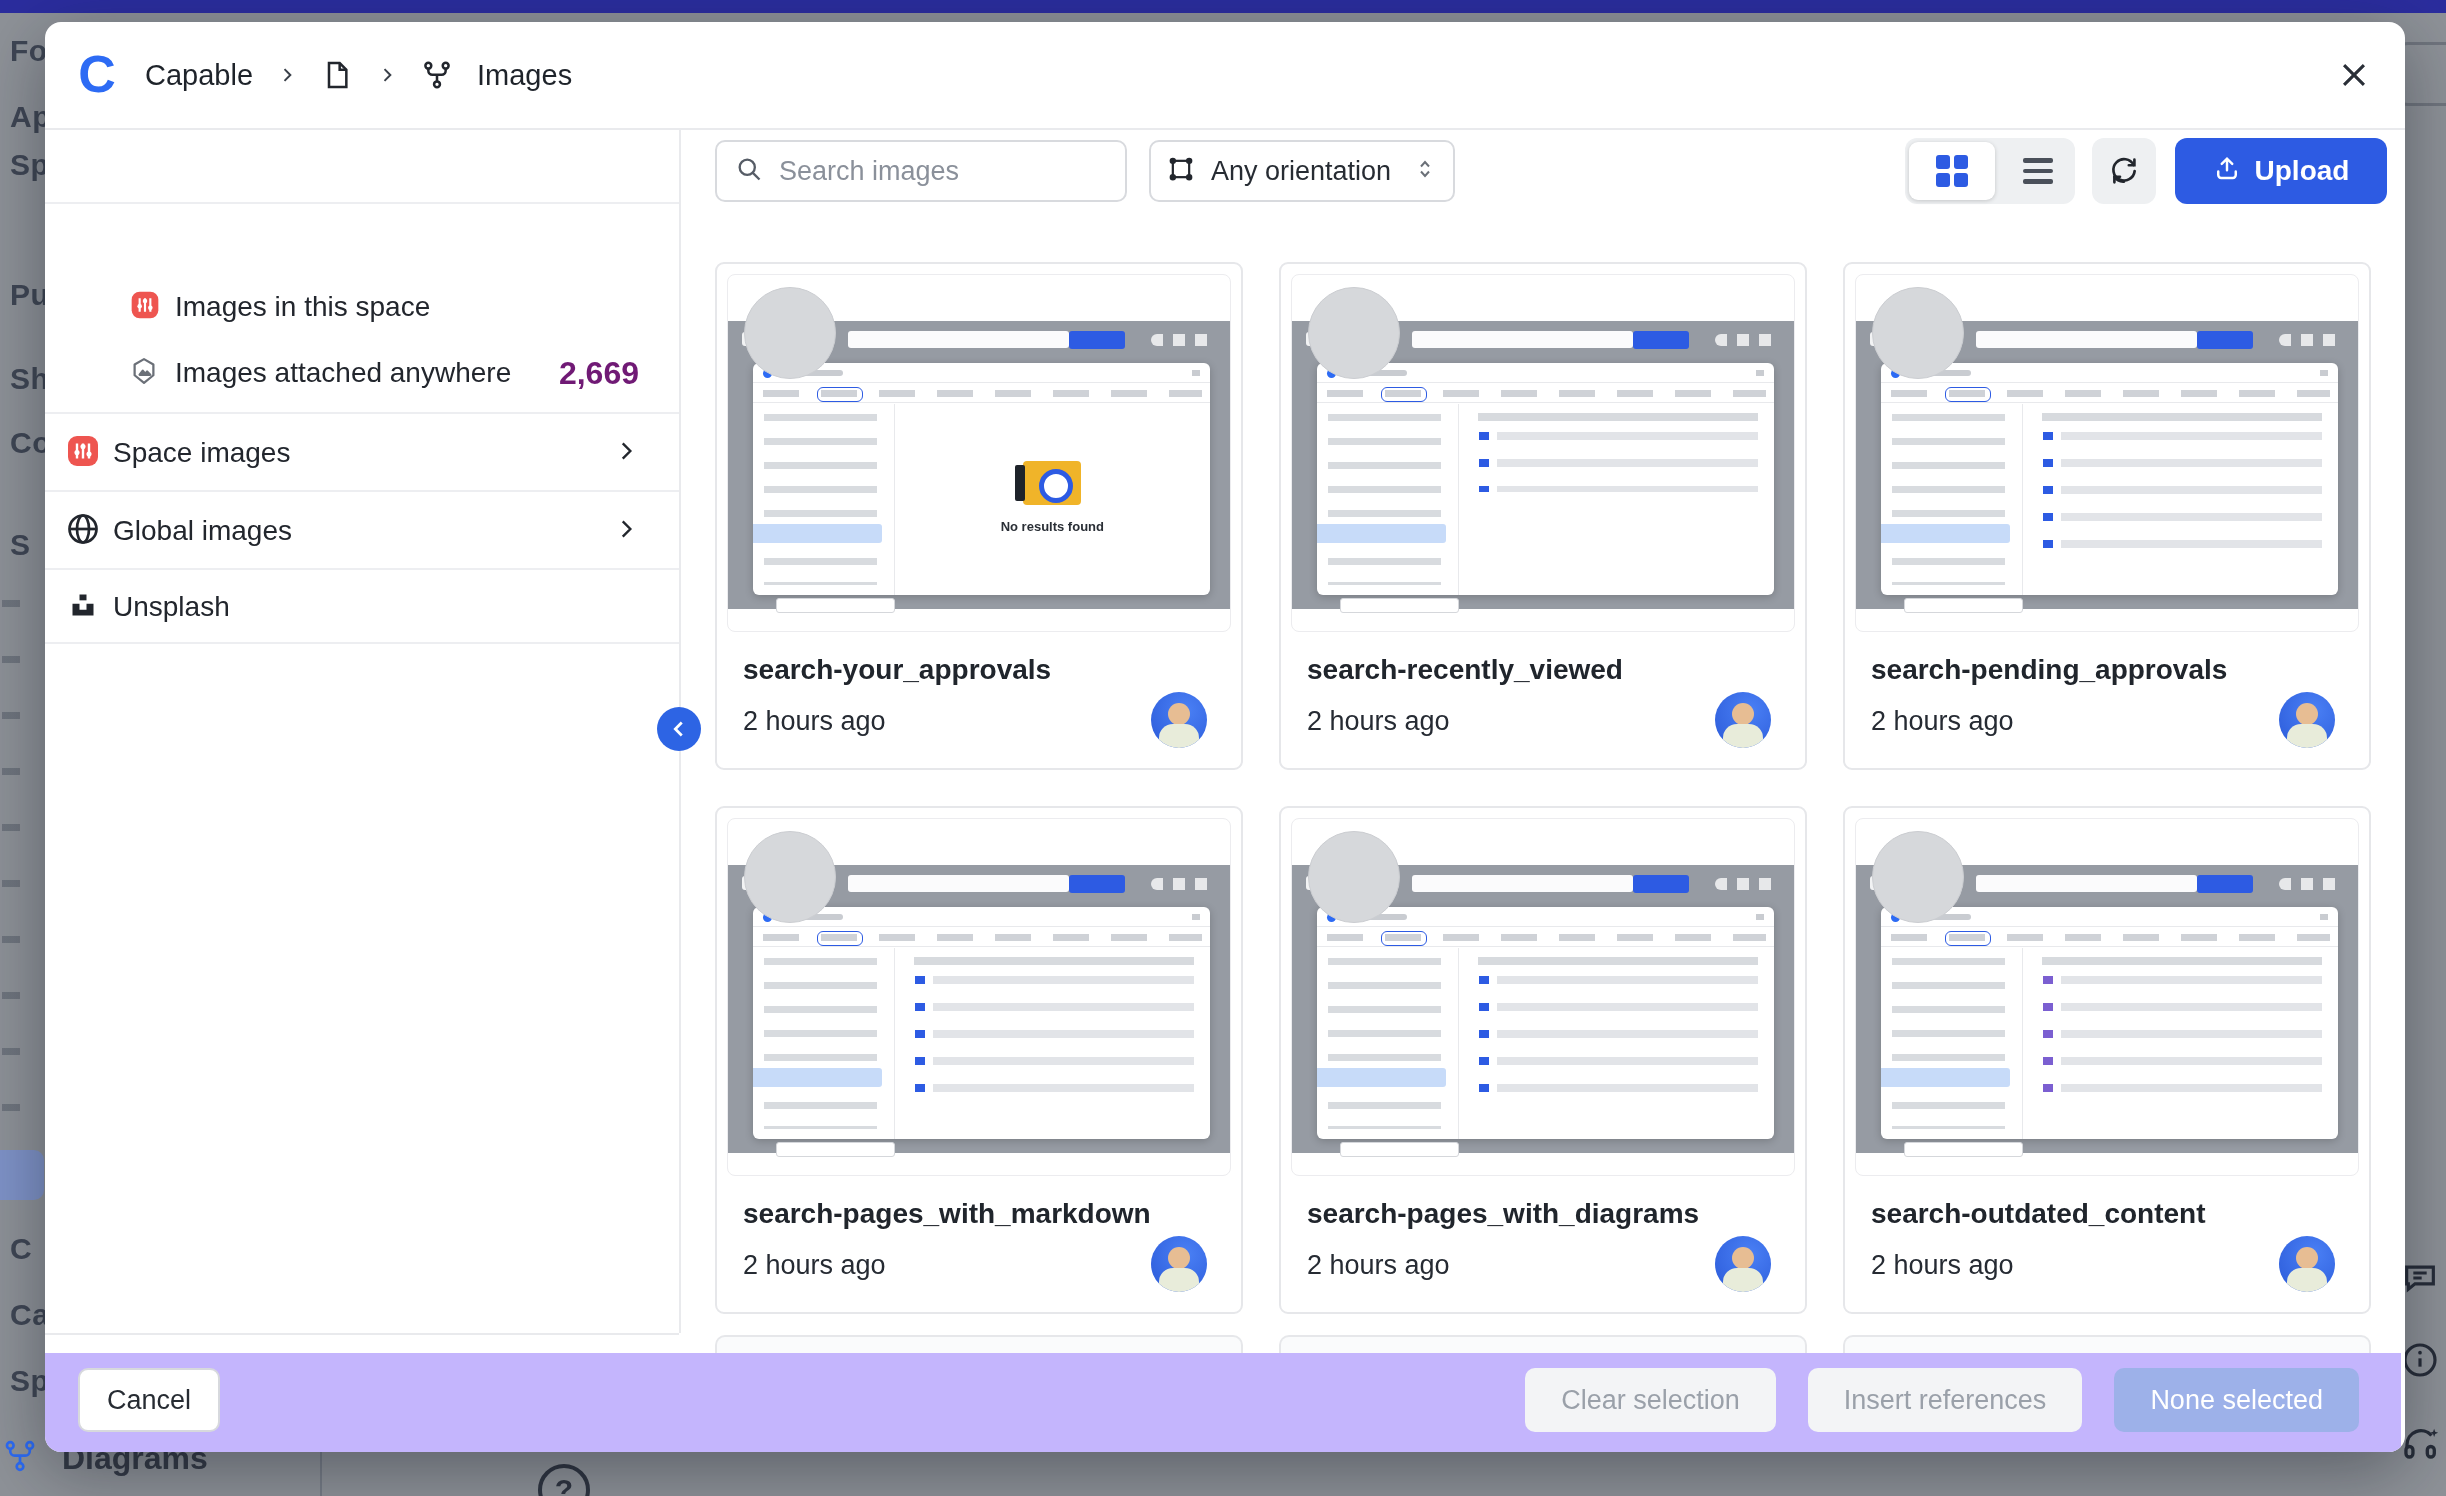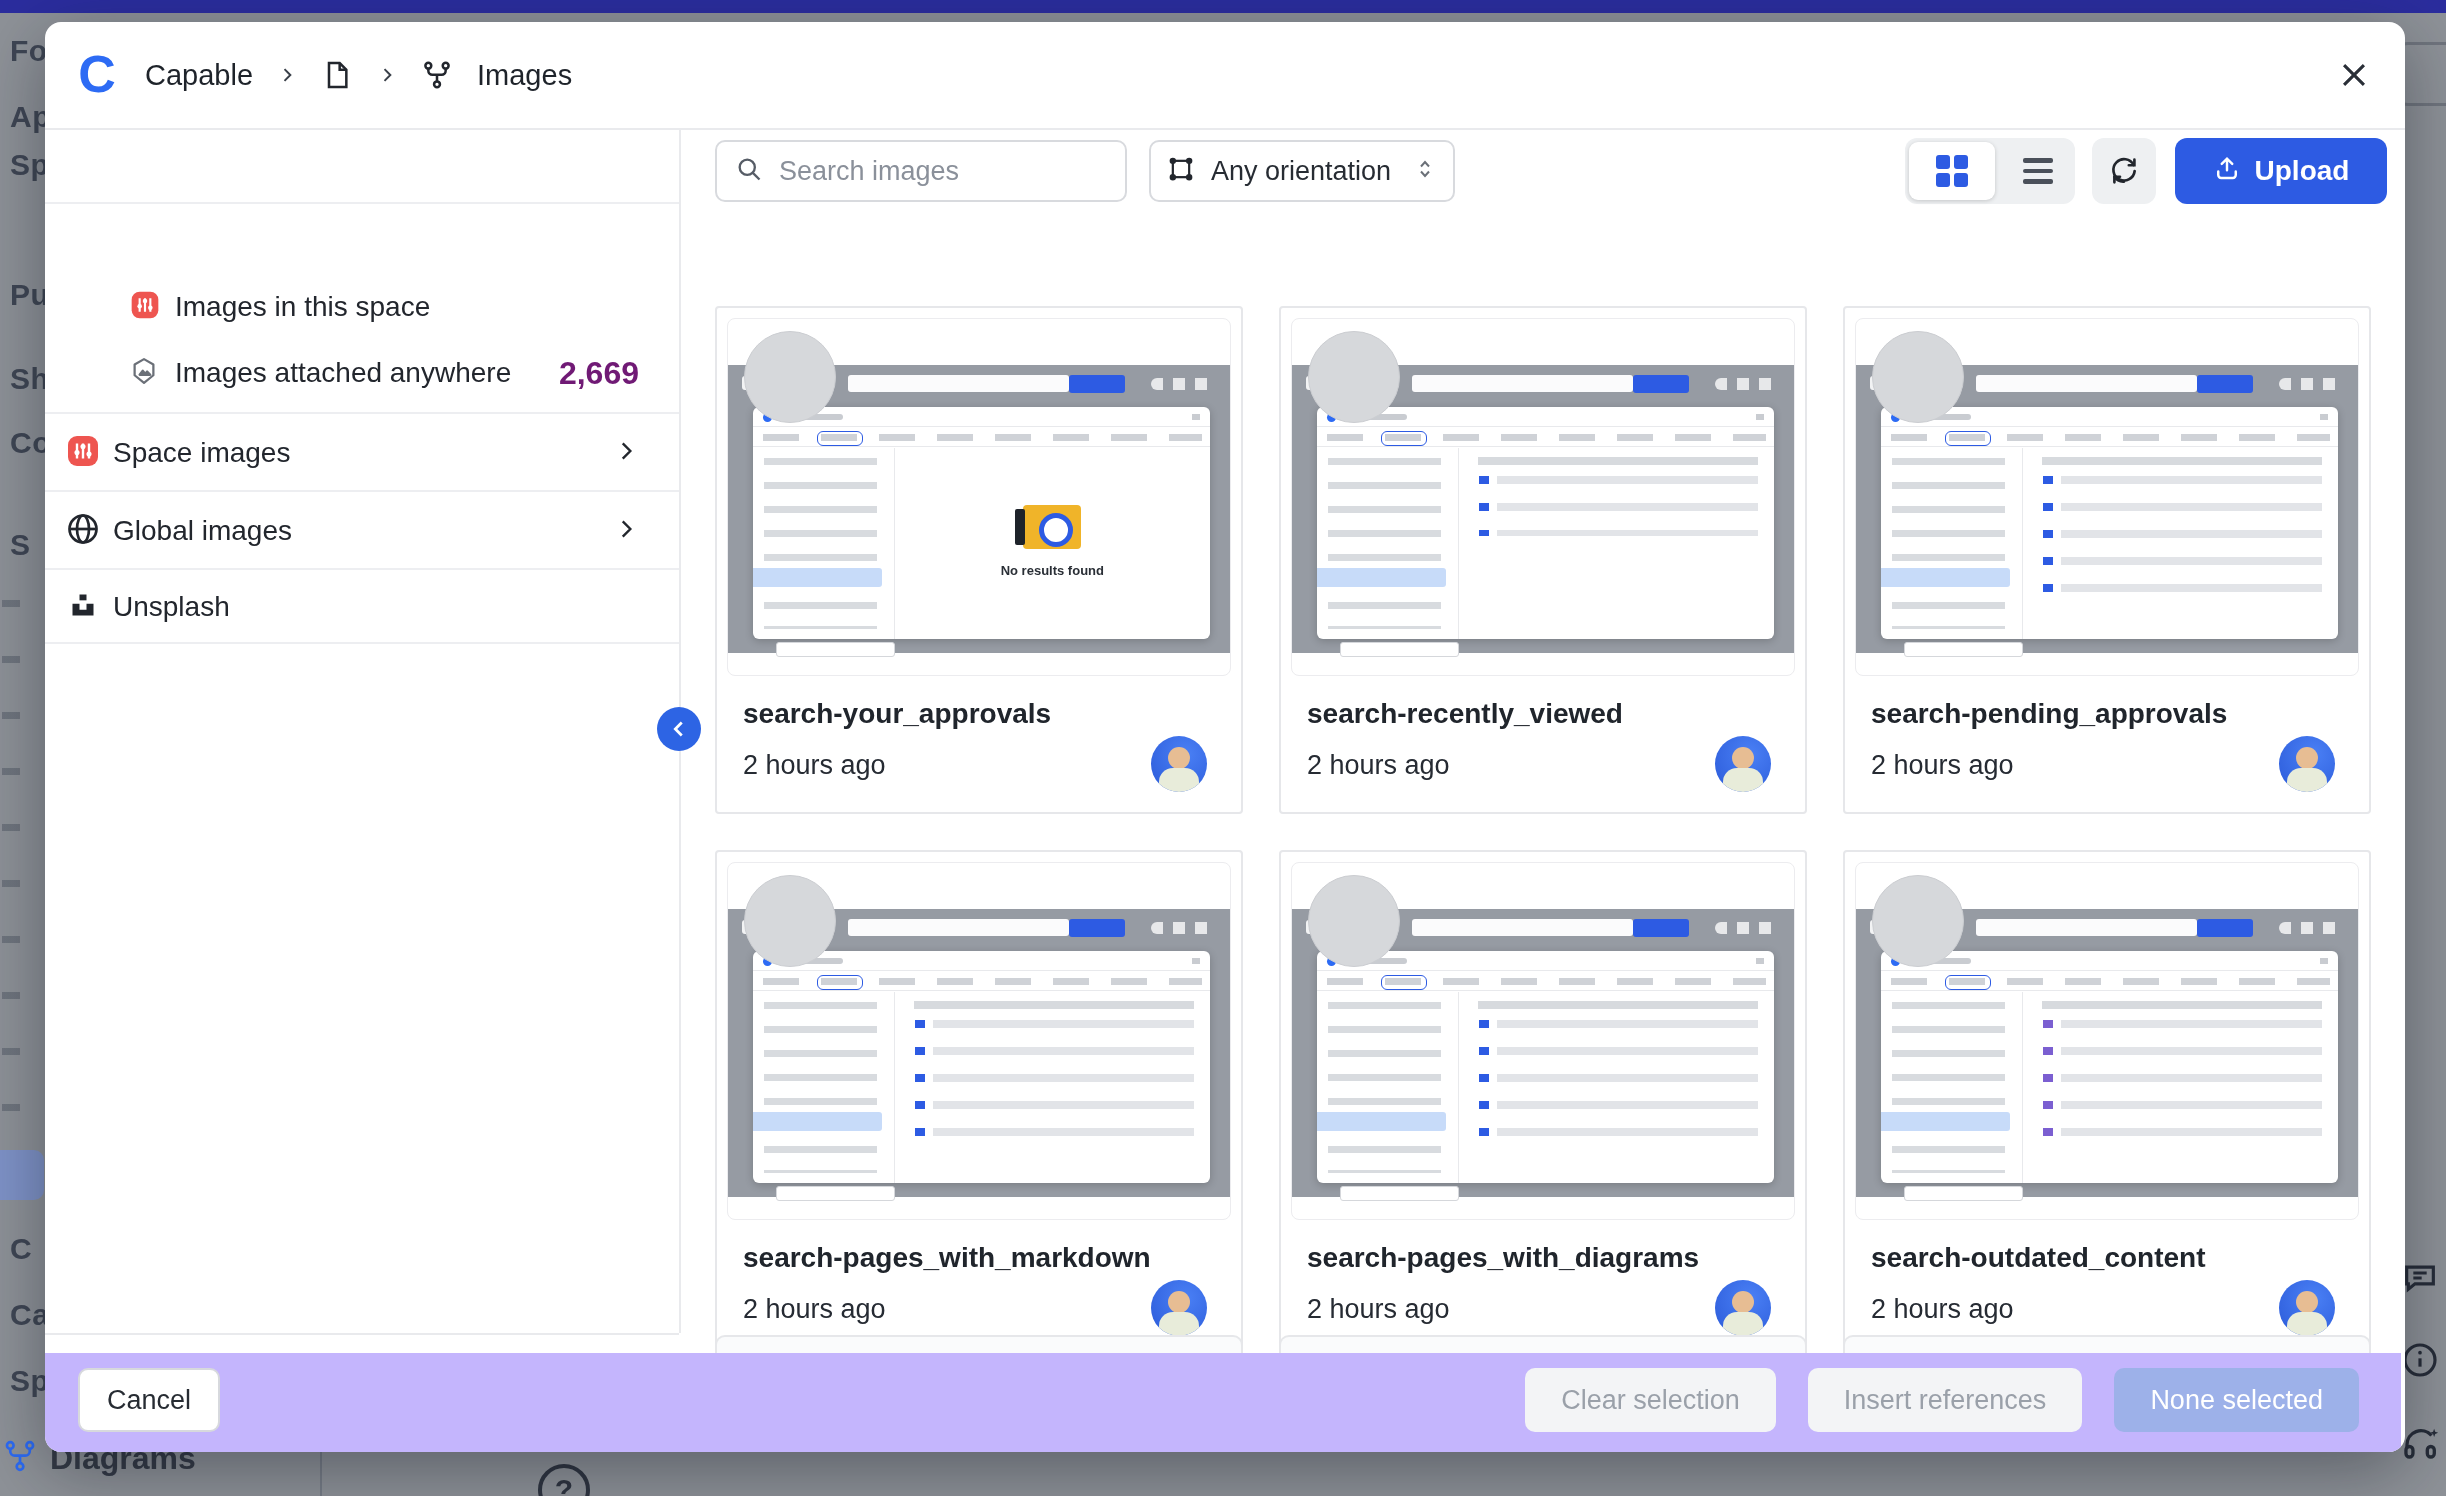--- a/index.html
+++ b/index.html
@@ -6,21 +6,21 @@
   html,body { width:2446px; height:1496px; }
   body { font-family: "Liberation Sans", sans-serif; background:#8e9298; overflow:hidden; }
   .stage { position:relative; width:2446px; height:1496px; overflow:hidden; }
 
   
   .top-strip { position:absolute; left:0; top:0; width:100%; height:13px; background:#2b2d9e; }
   .bg-letter { position:absolute; left:10px; color:#3f4654; font-size:30px; font-weight:600; letter-spacing:.5px; }
   .bg-marks { position:absolute; left:2px; top:600px; width:18px; height:548px; opacity:.55;
     background:repeating-linear-gradient(to bottom,#555c68 0 7px, transparent 7px 56px); }
   .bg-highlight { position:absolute; left:0; top:1150px; width:44px; height:50px; background:#7f93c8; border-radius:0 10px 10px 0; }
-  .bg-bottom { position:absolute; left:2px; top:1438px; display:flex; align-items:center; gap:12px; color:#343a46; }
+  .bg-bottom { position:absolute; left:2px; top:1438px; display:flex; align-items:center; gap:24px; color:#343a46; }
   .bg-bottom .lbl { font-size:32px; font-weight:600; }
   .bg-vline { position:absolute; left:320px; top:1452px; width:2px; height:44px; background:#767c86; }
   .bg-help { position:absolute; left:538px; top:1464px; width:52px; height:52px; border:4px solid #2e3440;
     border-radius:50%; color:#2e3440; font-size:30px; font-weight:700; text-align:center; line-height:44px; }
   .bg-topright { position:absolute; right:-20px; top:42px; width:72px; height:64px; border:3px solid #70757e; border-radius:14px; }
   .edge-icons { position:absolute; right:4px; top:1258px; display:flex; flex-direction:column; gap:42px; }
   .edge-icons svg { display:block; }
 
   
   .modal { position:absolute; left:45px; top:22px; width:2360px; height:1430px; background:#fff;
@@ -60,21 +60,21 @@
   .grid-ic { display:grid; grid-template-columns:14px 14px; grid-template-rows:14px 14px; gap:4px; }
   .grid-ic i { background:#2d5be3; border-radius:3px; }
   .list-ic { position:absolute; right:22px; top:0; height:66px; display:flex; flex-direction:column; justify-content:center; gap:6px; cursor:pointer; }
   .list-ic i { display:block; width:30px; height:4.5px; background:#4a505a; border-radius:2px; }
   .refresh-btn { position:absolute; left:2047px; top:116px; width:64px; height:66px; background:#eef0f2; border-radius:12px;
     display:flex; align-items:center; justify-content:center; cursor:pointer; }
   .upload-btn { position:absolute; left:2130px; top:116px; width:212px; height:66px; background:#2d5be3; border-radius:12px;
     display:flex; align-items:center; justify-content:center; gap:14px; color:#fff; font-size:28px; font-weight:600; cursor:pointer; }
 
   
-  .card { position:absolute; width:528px; height:508px; background:#fff; border:2px solid #e6e7ea; border-radius:4px;margin-top:44px; }
+  .card { position:absolute; width:528px; height:508px; background:#fff; border:2px solid #e6e7ea; border-radius:9px; }
   .thumb { position:absolute; left:10px; top:10px; right:10px; height:358px; border:1px solid #ececef; border-radius:8px;
     overflow:hidden; background:#fff; cursor:pointer; }
   .tm-circle { position:absolute; left:16px; top:12px; width:92px; height:92px; border-radius:50%;
     background:#d6d8db; border:1px solid #cbcdd1; z-index:4; }
   .tm-app { position:absolute; left:0; right:0; top:46px; bottom:22px; background:#969ba3; }
   .tm-bar { position:absolute; left:0; right:0; top:7px; height:24px; }
   .tm-logo { position:absolute; left:14px; top:4px; width:30px; height:14px; background:#f2f3f4; border-radius:3px; }
   .tm-search { position:absolute; left:24%; top:3px; width:44%; height:17px; background:#fbfbfc; border-radius:3px; }
   .tm-create { position:absolute; right:21%; top:3px; width:56px; height:18px; background:#2d5be3; border-radius:3px; }
   .tm-rdots { position:absolute; right:3%; top:6px; width:64px; height:12px;

